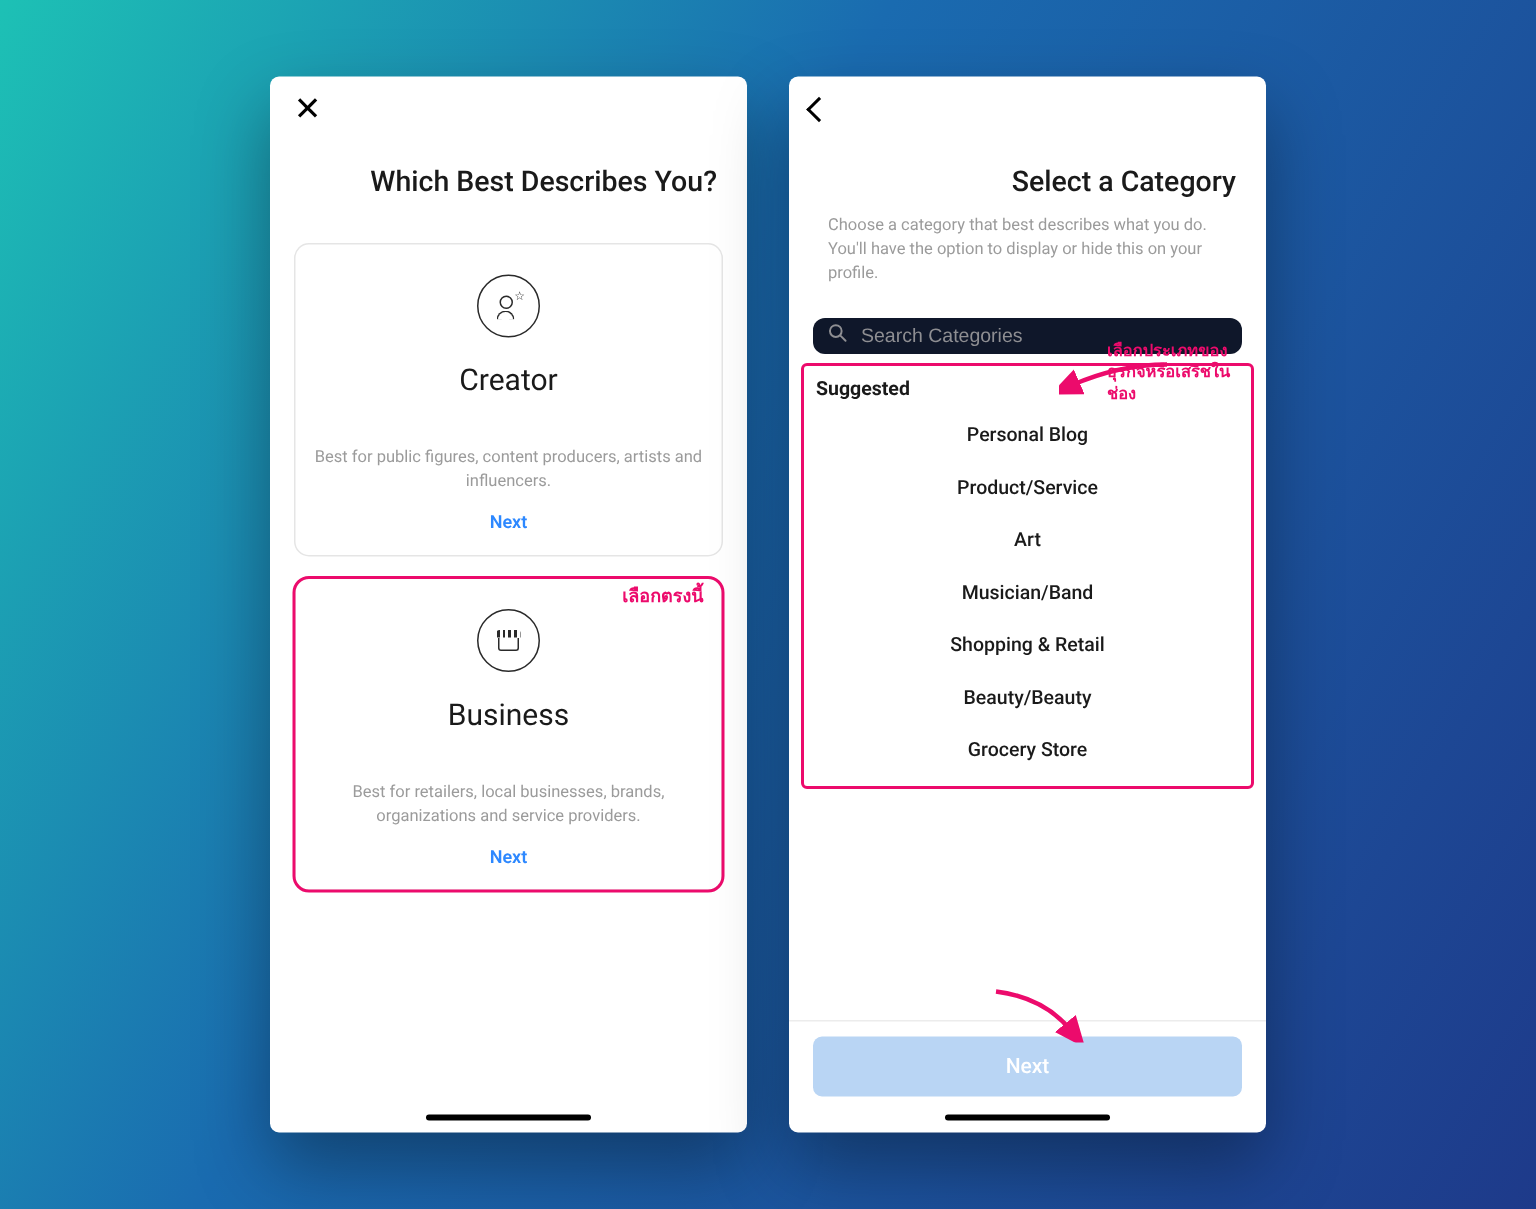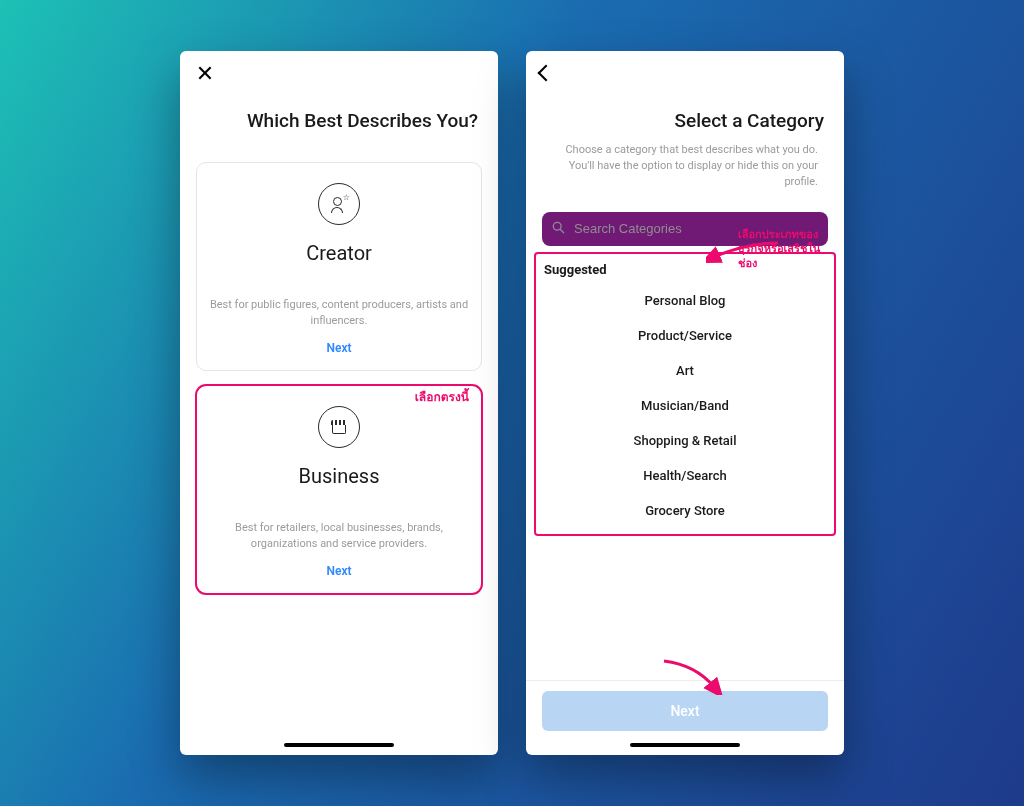--- a/index.html
+++ b/index.html
@@ -48,21 +48,21 @@
     }
     .title {
       text-align: right;
       font-size: 19px;
       font-weight: 500;
       color: #1a1a1a;
       margin-top: 14px;
       padding: 0 20px;
     }
     .subtitle {
-      text-align: right;
+      text-align: left;
       font-size: 11px;
       color: #9b9b9b;
       margin-top: 10px;
       padding: 0 26px;
       line-height: 1.45;
     }
     .cards-wrap {
       padding: 30px 16px 0;
       display: flex;
       flex-direction: column;
@@ -119,24 +119,24 @@
       background: #000;
       border-radius: 3px;
     }
     
     .search-wrap {
       margin: 22px 16px 0;
       position: relative;
     }
     .search-field {
       width: 100%;
-      background: #701a75;
+      background: #0f172a;
       border: none;
       border-radius: 8px;
-      height: 34px;
+      height: 24px;
       padding: 0 12px 0 32px;
       font-size: 13px;
       color: #8e8e92;
     }
     .search-field::placeholder { color: #8e8e92; }
     .mag-icon {
       position: absolute;
       left: 10px; top: 50%;
       transform: translateY(-50%);
       color: #8e8e92;
@@ -299,21 +299,21 @@
   </svg>
   <div class="anno" style="top:176px; right:6px; width:100px; font-size:11px; text-align:left;">เลือกประเภทของธุรกิจหรือเสริชในช่อง</div>
 
   <div class="sugg-block">
     <div class="sugg-header">Suggested</div>
     <div class="sugg-item">Personal Blog</div>
     <div class="sugg-item">Product/Service</div>
     <div class="sugg-item">Art</div>
     <div class="sugg-item">Musician/Band</div>
     <div class="sugg-item">Shopping &amp; Retail</div>
-    <div class="sugg-item">Health/Search</div>
+    <div class="sugg-item">Beauty/Beauty</div>
     <div class="sugg-item">Grocery Store</div>
   </div>
 
   <svg class="arrow" style="bottom:60px; left:130px;" width="70" height="38">
     <defs>
         <marker id="ah2" markerWidth="8" markerHeight="8" refX="2" refY="3" orient="auto">
           <path d="M0,0 L0,6 L7,3 z" fill="#ec0b6c"></path>
         </marker>
       </defs>
     <path d="M8,4 Q40,8 58,30" stroke="#ec0b6c" stroke-width="3" fill="none" marker-end="url(#ah2)"></path>

